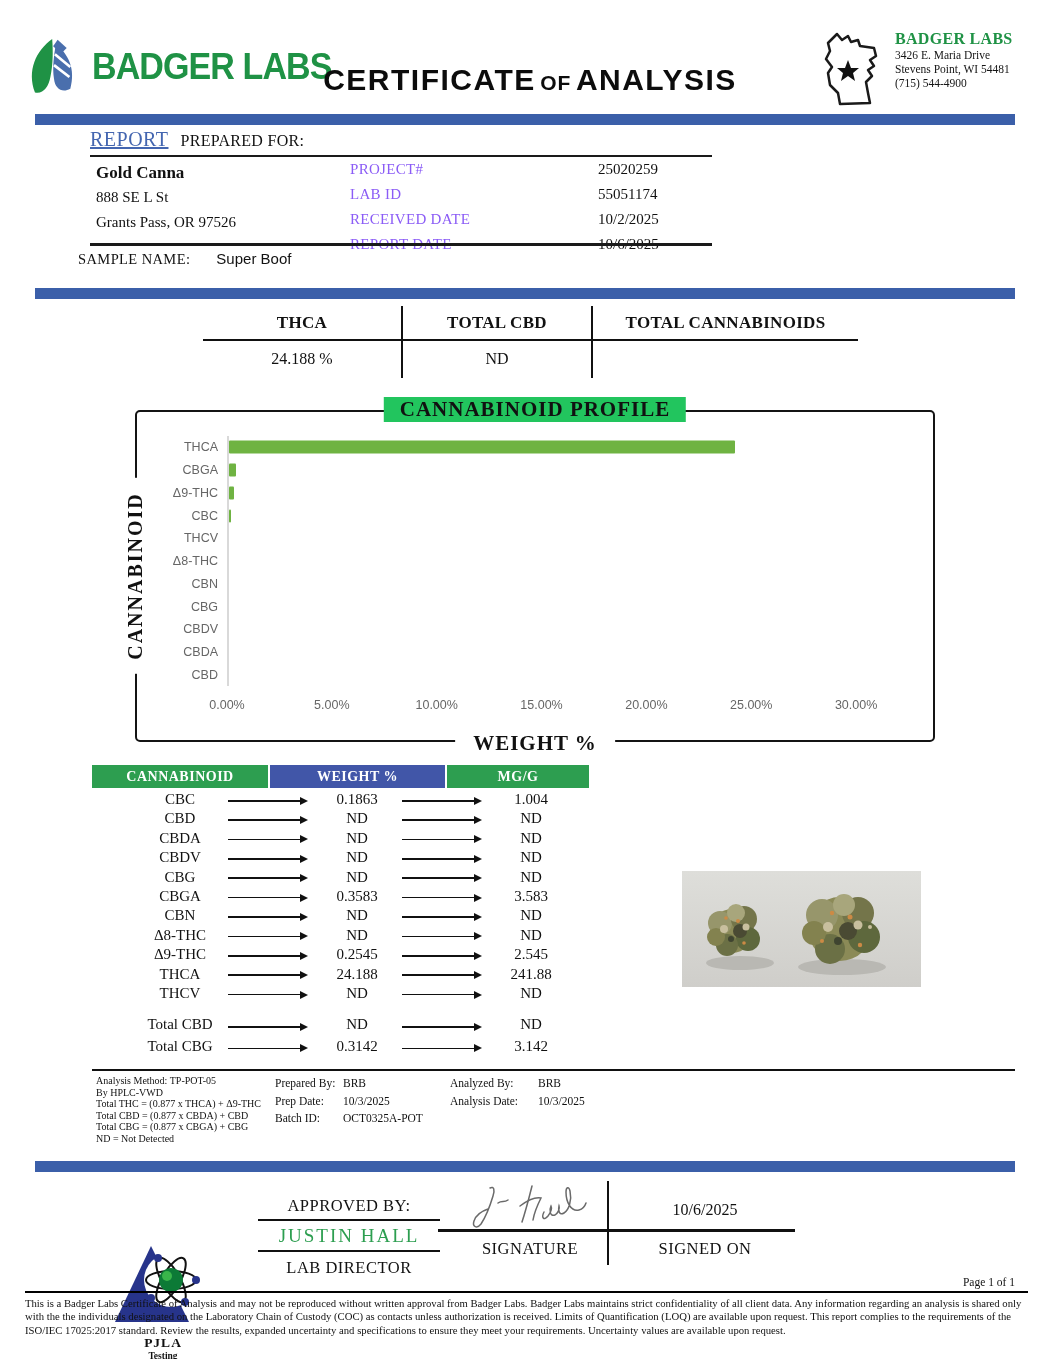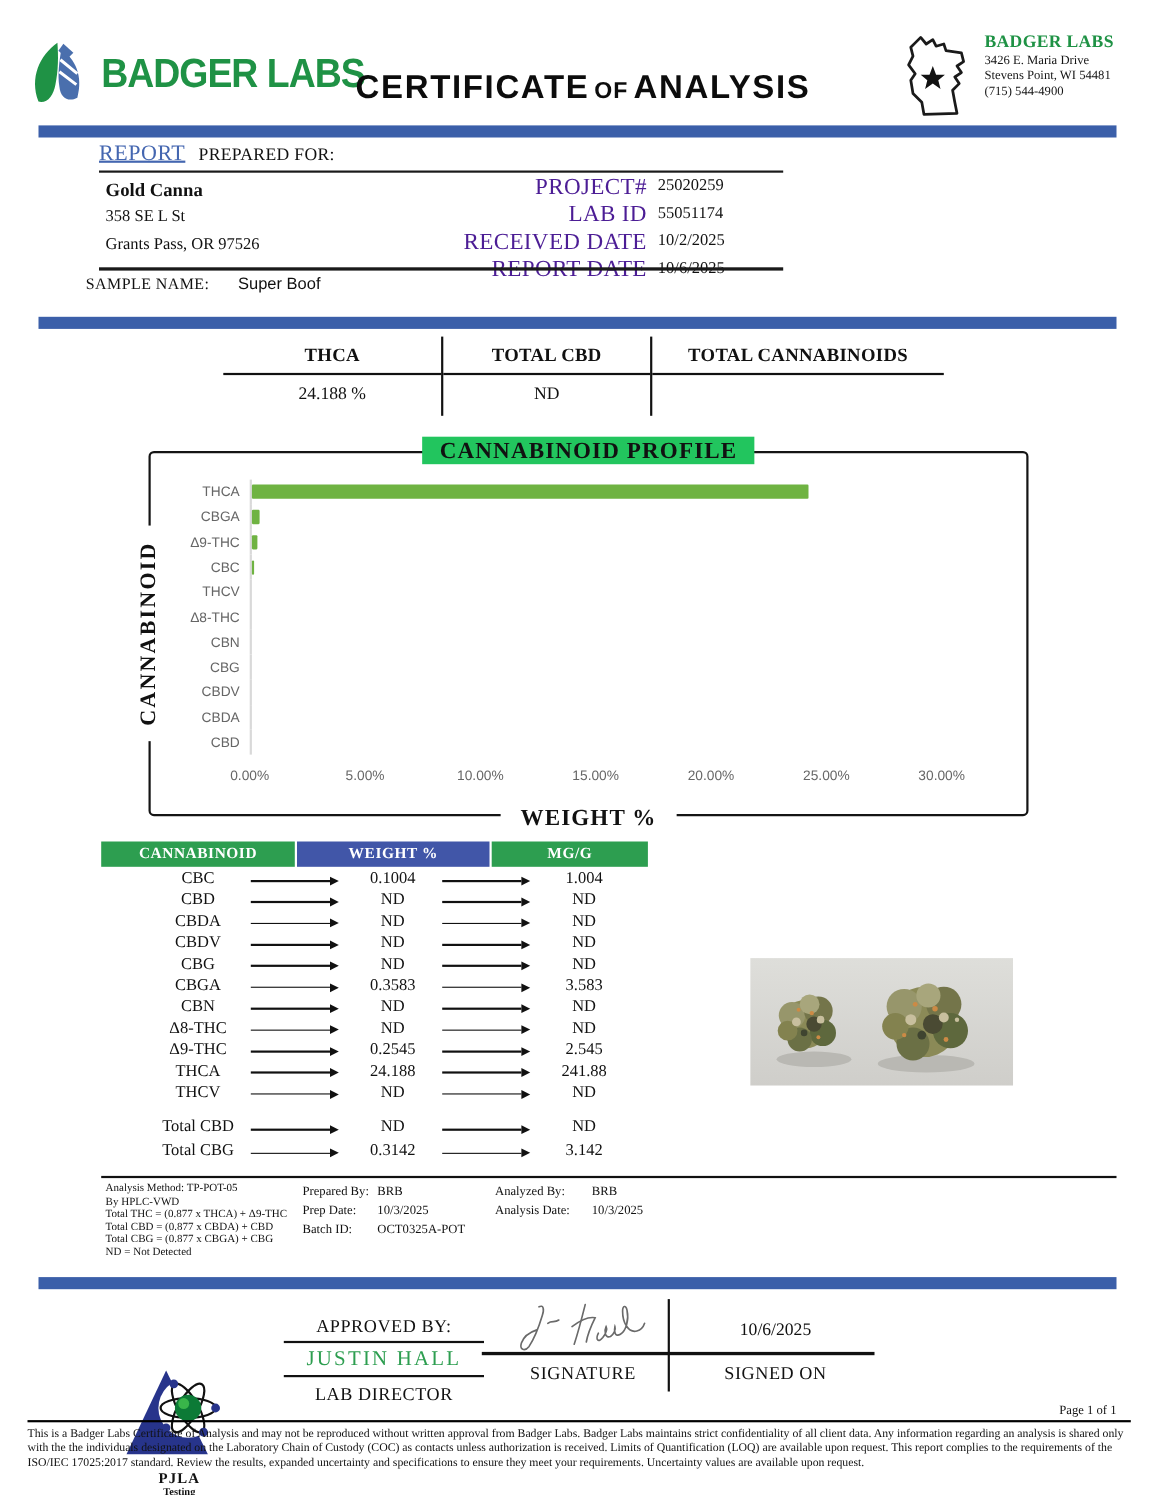--- a/index.html
+++ b/index.html
@@ -20,21 +20,21 @@
 
   
   .report-heading { position:absolute; left:90px; top:128px; }
   .report-word { font-size:20px; color:#4466b0; text-decoration:underline; letter-spacing:.5px; }
   .prepared-for { font-size:16px; color:#111; margin-left:8px; letter-spacing:.3px; }
   .rule-1 { position:absolute; left:90px; top:155px; width:622px; border-top:2px solid #1a1a1a; }
   .client { position:absolute; left:96px; top:160px; line-height:25px; font-size:15px; }
   .client .client-name { font-size:17px; font-weight:bold; }
   #report-fields { position:absolute; left:350px; top:157px; width:360px; }
   .rf-row { display:flex; height:25px; align-items:center; }
-  .rf-label { flex:1; text-align:right; color:#4c1d95; font-size:21px; letter-spacing:.3px; }
+  .rf-label { flex:1; text-align:left; color:#8b5cf6; font-size:15px; letter-spacing:.3px; }
   .rf-value { width:112px; margin-left:10px; font-size:15px; color:#111; }
   .rule-2 { position:absolute; left:90px; top:243px; width:622px; border-top:3px solid #1a1a1a; }
   .sample-row { position:absolute; left:78px; top:250px; font-size:14.5px; letter-spacing:.4px; }
   .sample-name { font-family:"Liberation Sans", sans-serif; font-size:15px; margin-left:26px; letter-spacing:0; }
 
   
   #summary-cols { position:absolute; left:203px; top:306px; display:flex; }
   .sum-col { text-align:center; }
   .sum-col.c0 { width:200px; } .sum-col.c1 { width:190px; } .sum-col.c2 { width:265px; }
   .sum-div { border-right:2px solid #111; }
@@ -140,21 +140,21 @@
   <div class="blue-bar bar1"></div>
 
   <div class="report-heading">
     <span class="report-word">REPORT</span>
     <span class="prepared-for">PREPARED FOR:</span>
   </div>
   <div class="rule-1"></div>
 
   <div class="client">
     <div class="client-name">Gold Canna</div>
-    <div>358 SE L St</div>
+    <div>888 SE L St</div>
     <div>Grants Pass, OR 97526</div>
   </div>
 
   <div id="report-fields">
       <div class="rf-row">
         <span class="rf-label">PROJECT#</span>
         <span class="rf-value">25020259</span>
       </div>
       <div class="rf-row">
         <span class="rf-label">LAB ID</span>
@@ -279,21 +279,21 @@
       <div class="rt-h w1 b">WEIGHT %</div>
       <div class="rt-h w2 g">MG/G</div>
     </div>
   <div id="rt-rows">
       <div class="rt-row">
         <span class="rt-name">CBC</span>
         <span class="rt-arrow a1">
           <i class="shaft"></i>
           <i class="head"></i>
         </span>
-        <span class="rt-val rt-w">0.1004</span>
+        <span class="rt-val rt-w">0.1863</span>
         <span class="rt-arrow a2">
           <i class="shaft"></i>
           <i class="head"></i>
         </span>
         <span class="rt-val rt-m">1.004</span>
       </div>
       <div class="rt-row">
         <span class="rt-name">CBD</span>
         <span class="rt-arrow a1">
           <i class="shaft"></i>

